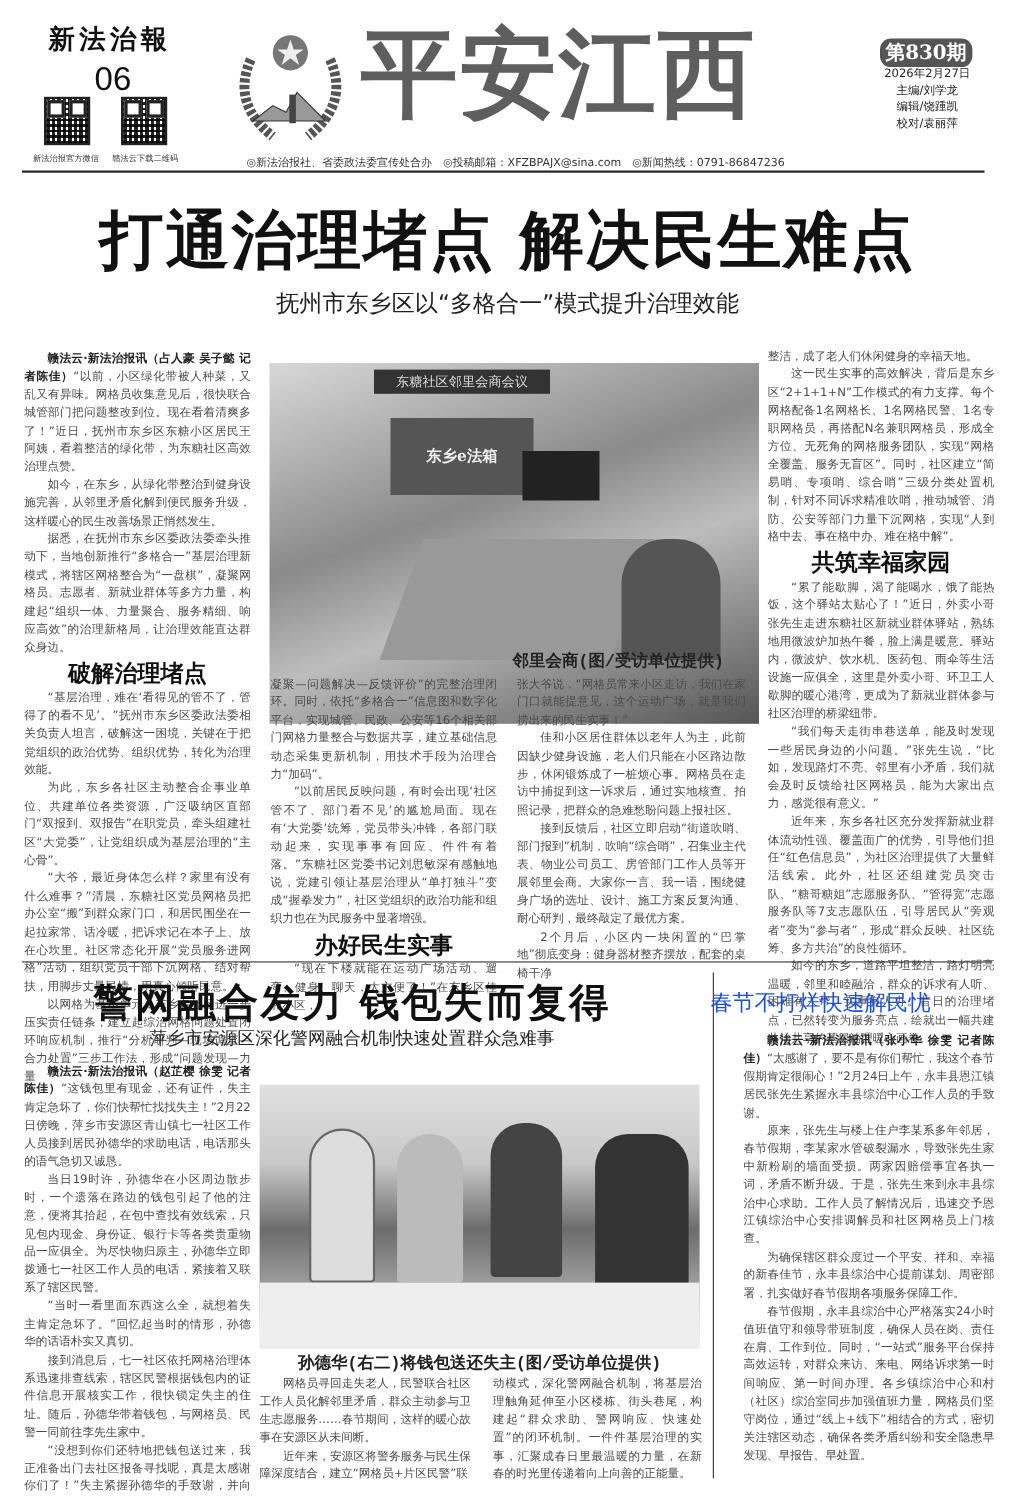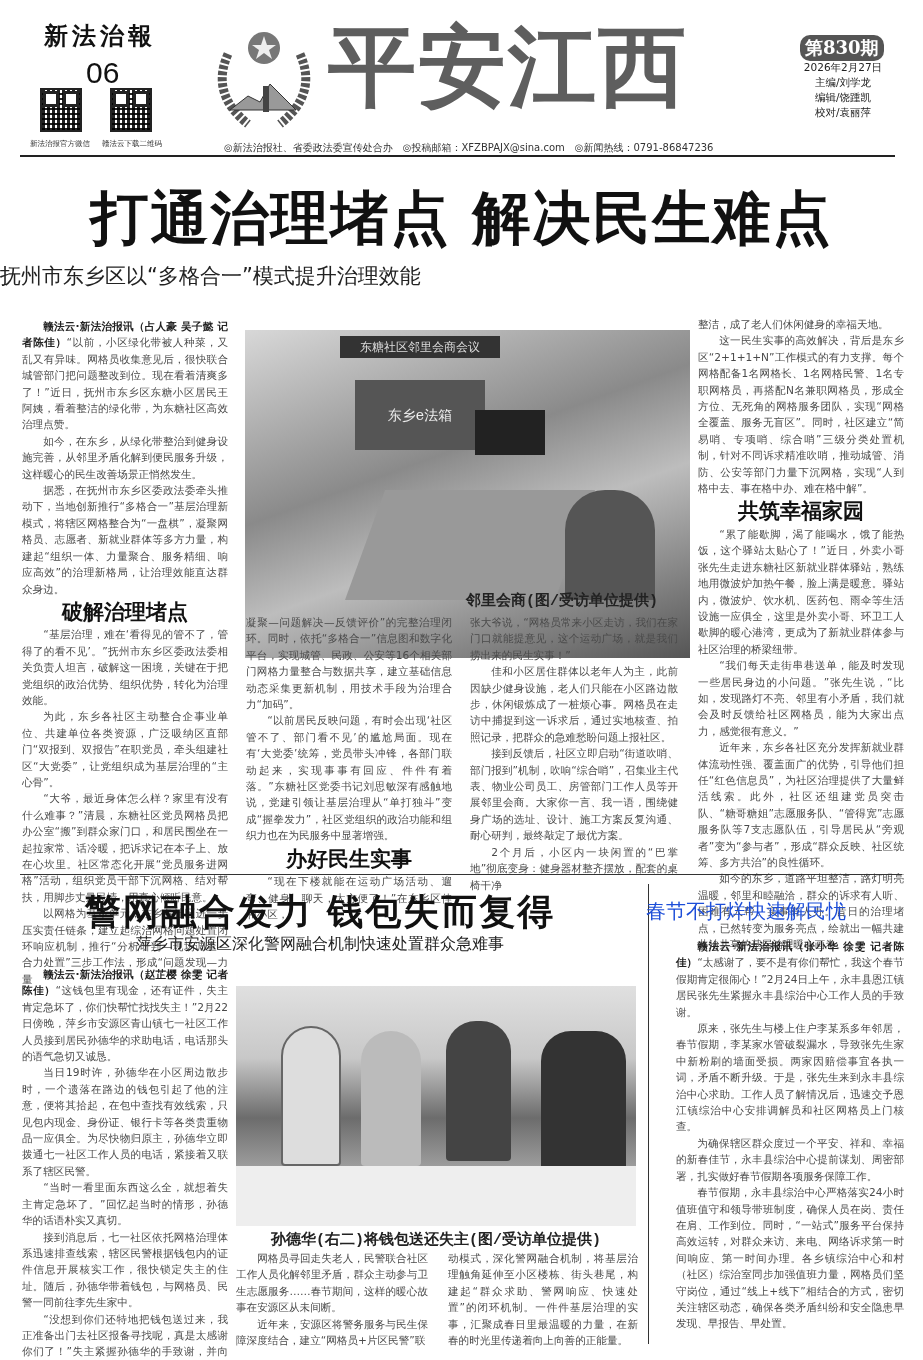--- a/index.html
+++ b/index.html
@@ -20,21 +20,21 @@
   .qr::before { left: 1px; top: 1px; } .qr::after { right: 1px; top: 1px; }
   .qr-label { top: 139px; font-size: 7.5px; color: #333; font-family: "DejaVu Sans", sans-serif; }
   .emblem { left: 208px; top: 24px; width: 112px; height: 108px; }
   .big-title { left: 328px; top: 22px; font-size: 88px; font-weight: bold; color: #5e5e5e; letter-spacing: 2px; line-height: 1; font-family: "DejaVu Serif", serif; }
   .issue-box { left: 800px; top: 35px; background: #555; color: #fff; font-size: 18px; font-weight: bold; padding: 1px 5px; font-family: "DejaVu Serif", serif; border-radius: 10px; }
   .issue-meta { left: 798px; top: 60px; font-size: 10.5px; line-height: 15px; color: #222; text-align: center; width: 90px; font-family: "DejaVu Sans", sans-serif; }
   .infobar { left: 224px; top: 141px; font-size: 10px; color: #333; font-family: "DejaVu Sans", sans-serif; white-space: nowrap; }
   .rule { left: 20px; top: 155px; width: 875px; height: 2px; background: #222; }
   
   .h1 { left: 0; width: 923px; top: 180px; text-align: center; font-size: 58px; font-weight: 900; color: #111; letter-spacing: 2px; font-family: "DejaVu Sans", sans-serif; }
-  .h1-sub { left: 0; width: 923px; top: 262px; text-align: left; font-size: 21px; color: #222; font-family: "DejaVu Sans", sans-serif; }
+  .h1-sub { left: 0; width: 923px; top: 262px; text-align: center; font-size: 21px; color: #222; font-family: "DejaVu Sans", sans-serif; }
   
   .col { font-size: 10.6px; line-height: 16.4px; color: #4a4a4a; text-align: justify; font-family: "DejaVu Sans", sans-serif; }
   .col p { text-indent: 2em; }
   .col p.noindent { text-indent: 0; }
   .byline { font-weight: bold; color: #222; }
   .sect { font-size: 21px; font-weight: bold; text-align: center; color: #111; margin: 7px 0 6px; font-family: "DejaVu Sans", sans-serif; }
   .photo { background: linear-gradient(160deg, #d8d8d8 0%, #8a8a8a 40%, #bdbdbd 60%, #555 100%); overflow: hidden; }
   .caption { font-size: 15px; font-weight: bold; color: #222; text-align: center; font-family: Liberation Mono, monospace; }
   .h2 { left: 0; width: 640px; top: 888px; text-align: center; font-size: 36px; font-weight: bold; color: #111; letter-spacing: 2px; font-family: "DejaVu Serif", serif; }
   .h2-sub { left: 0; width: 640px; top: 934px; text-align: center; font-size: 16px; color: #222; font-family: "DejaVu Sans", sans-serif; }
@@ -83,21 +83,21 @@
   <p>据悉，在抚州市东乡区委政法委牵头推动下，当地创新推行“多格合一”基层治理新模式，将辖区网格整合为“一盘棋”，凝聚网格员、志愿者、新就业群体等多方力量，构建起“组织一体、力量聚合、服务精细、响应高效”的治理新格局，让治理效能直达群众身边。</p>
   <div class="sect">破解治理堵点</div>
   <p>“基层治理，难在‘看得见的管不了，管得了的看不见’。”抚州市东乡区委政法委相关负责人坦言，破解这一困境，关键在于把党组织的政治优势、组织优势，转化为治理效能。</p>
   <p>为此，东乡各社区主动整合企事业单位、共建单位各类资源，广泛吸纳区直部门“双报到、双报告”在职党员，牵头组建社区“大党委”，让党组织成为基层治理的“主心骨”。</p>
   <p>“大爷，最近身体怎么样？家里有没有什么难事？”清晨，东糖社区党员网格员把办公室“搬”到群众家门口，和居民围坐在一起拉家常、话冷暖，把诉求记在本子上、放在心坎里。社区常态化开展“党员服务进网格”活动，组织党员干部下沉网格、结对帮扶，用脚步丈量民情，用真心倾听民意。</p>
   <p>以网格为基本单元，东乡各社区进一步压实责任链条，建立起综治网格问题处置闭环响应机制，推行“分析研判—现场调查—合力处置”三步工作法，形成“问题发现—力量</p>
 </div>
 
 <div class="abs photo" style="left:245px; top:330px; width:445px; height:328px;">
   <div style="position:absolute; left:95px; top:6px; width:160px; height:22px; background:#333; color:#ddd; font-size:12px; text-align:center; line-height:22px; font-family:'DejaVu Sans',sans-serif;">东糖社区邻里会商会议</div>
-  <div style="position:absolute; left:110px; top:50px; width:130px; height:70px; background:#555; color:#eee; font-size:14px; text-align:center; line-height:70px; font-family:'DejaVu Serif',serif;">东乡e法箱</div>
+  <div style="position:absolute; left:110px; top:50px; width:130px; height:70px; background:#555; color:#eee; font-size:14px; text-align:center; line-height:70px; font-family:'DejaVu Serif',serif;font-weight:bold;">东乡e法箱</div>
   <div style="position:absolute; left:230px; top:80px; width:70px; height:45px; background:#222;"></div>
   <div style="position:absolute; left:120px; top:160px; width:210px; height:110px; background:#999; transform:skewX(-20deg);"></div>
   <div style="position:absolute; left:320px; top:160px; width:90px; height:110px; background:#555; border-radius:40px 40px 0 0;"></div>
 </div>
 <div class="abs caption" style="left:440px; top:591px; width:244px;">邻里会商(图/受访单位提供)</div>
 
 <div class="abs col" style="left:246px; top:614px; width:206px;">
   <p class="noindent">凝聚—问题解决—反馈评价”的完整治理闭环。同时，依托“多格合一”信息图和数字化平台，实现城管、民政、公安等16个相关部门网格力量整合与数据共享，建立基础信息动态采集更新机制，用技术手段为治理合力“加码”。</p>
   <p>“以前居民反映问题，有时会出现‘社区管不了、部门看不见’的尴尬局面。现在有‘大党委’统筹，党员带头冲锋，各部门联动起来，实现事事有回应、件件有着落。”东糖社区党委书记刘思敏深有感触地说，党建引领让基层治理从“单打独斗”变成“握拳发力”，社区党组织的政治功能和组织力也在为民服务中显著增强。</p>
   <div class="sect">办好民生实事</div>

